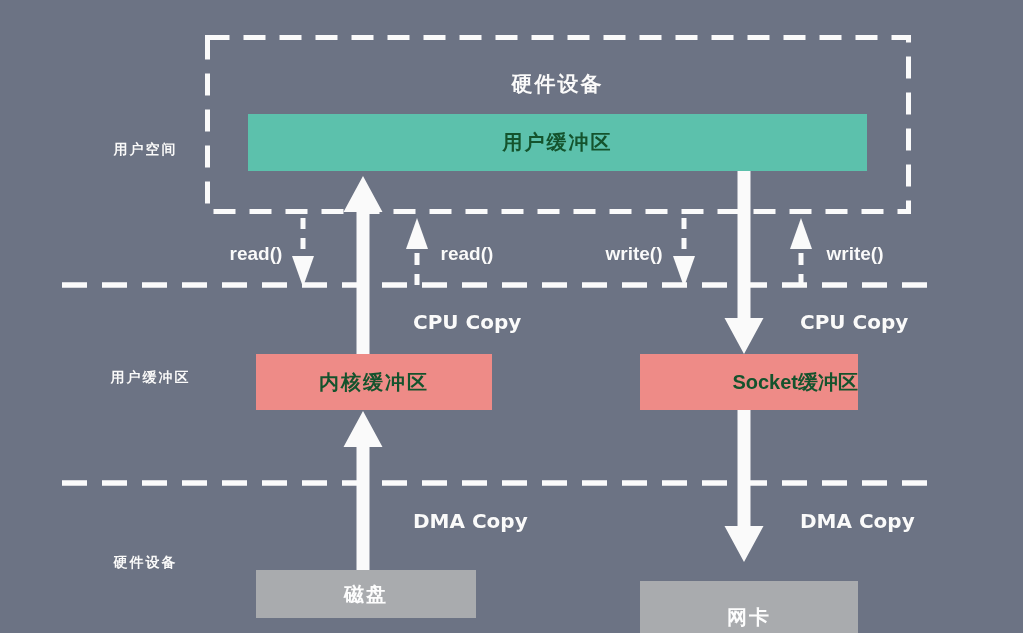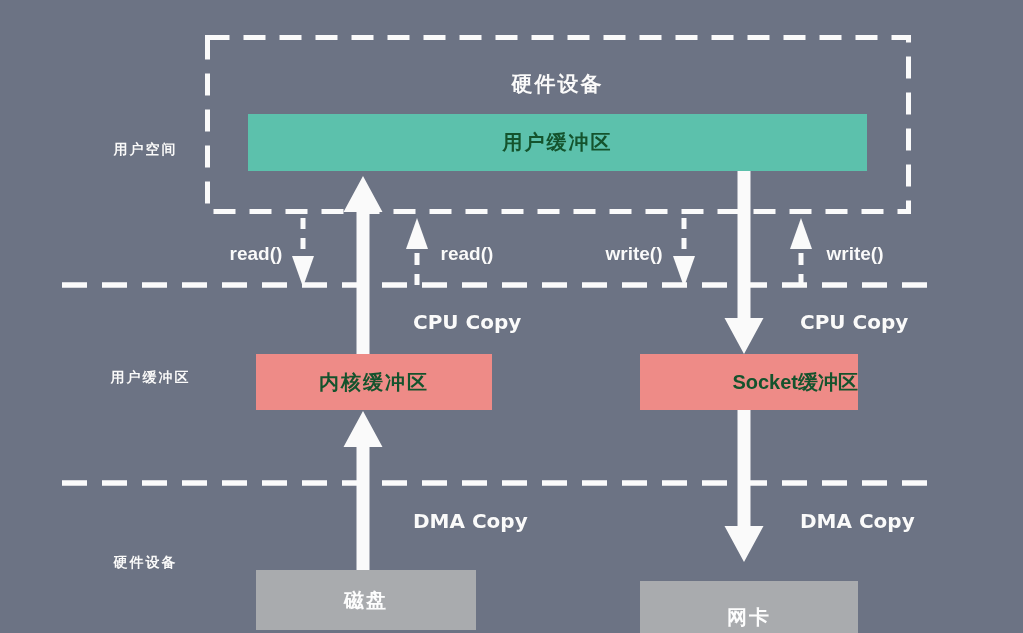--- a/index.html
+++ b/index.html
@@ -106,20 +106,20 @@
   <div class="abs box pink" style="left:256px;top:354px;width:236px;height:56px;">
     <span>内核缓冲区</span>
   </div>
   <div class="abs box pink" style="left:640px;top:354px;width:218px;height:56px;letter-spacing:1px;justify-content:flex-end;">
     <span class="mono" style="font-size:20px;font-weight:bold;">Socket缓冲区</span>
   </div>
 
   <div class="abs lbl copy" style="left:387px;top:509px;width:115px;text-align:left;">DMA Copy</div>
   <div class="abs lbl copy" style="left:774px;top:509px;width:115px;text-align:left;">DMA Copy</div>
 
-  <div class="abs box gray" style="left:256px;top:570px;width:220px;height:60px;">
+  <div class="abs box gray" style="left:256px;top:570px;width:220px;height:48px;">
     <span>磁盘</span>
   </div>
   <div class="abs box gray" style="left:640px;top:564px;width:218px;height:73px;margin-top:17px;">
     <span>网卡</span>
   </div>
 
 </div>
 
 </body></html>

